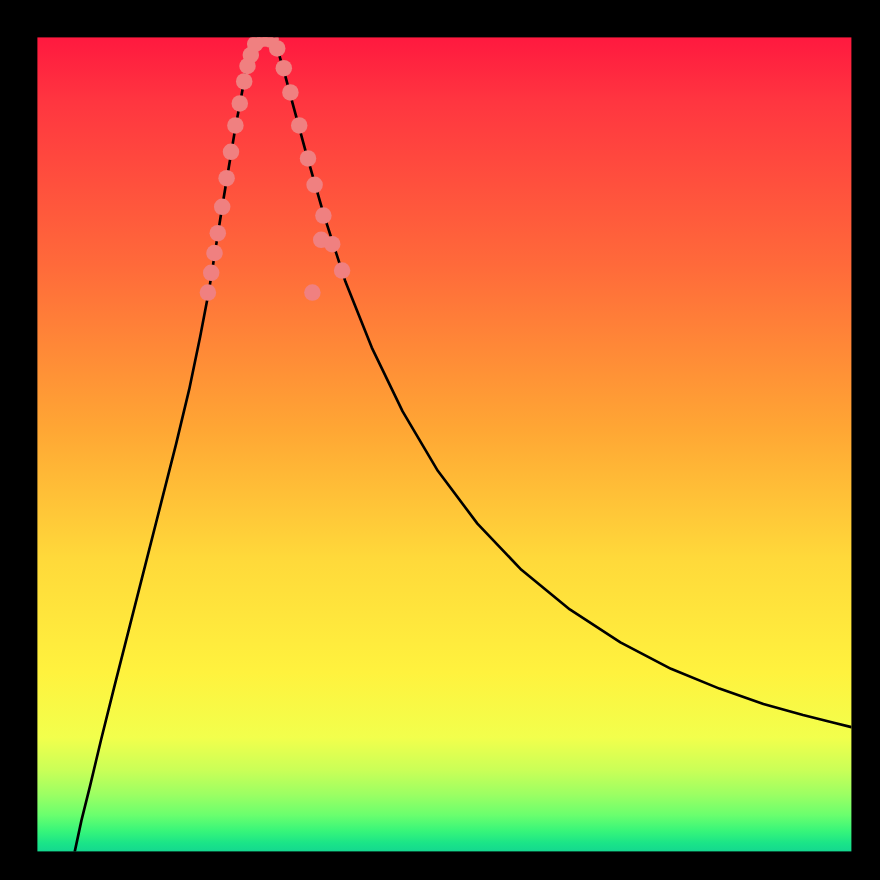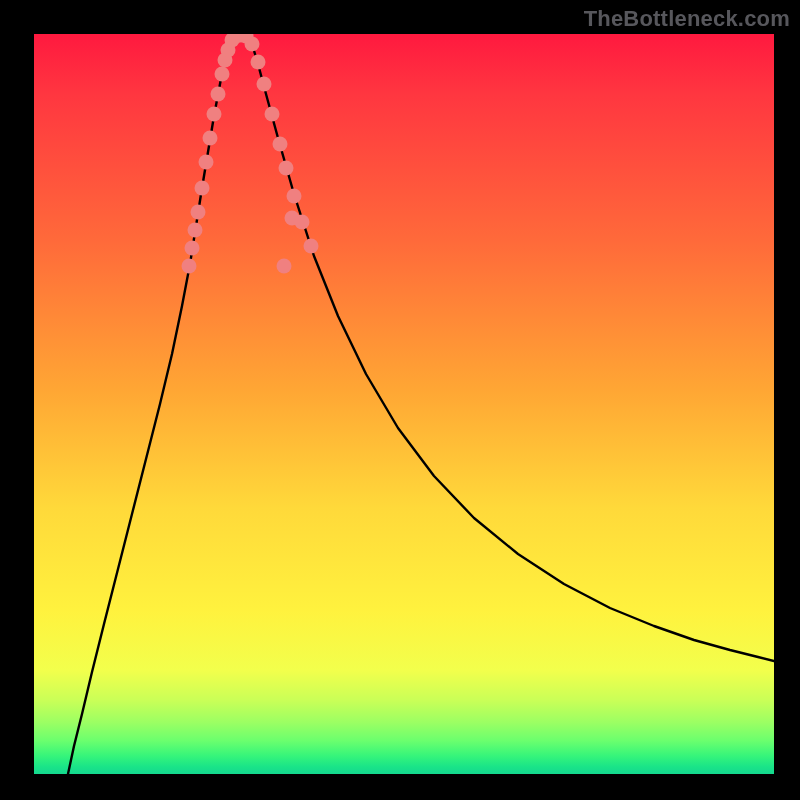--- a/index.html
+++ b/index.html
@@ -94,14 +94,13 @@
           <circle cx="246" cy="110" r="7.5" fill="#f08080"></circle>
           <circle cx="252" cy="134" r="7.5" fill="#f08080"></circle>
           <circle cx="260" cy="162" r="7.5" fill="#f08080"></circle>
           <circle cx="268" cy="188" r="7.5" fill="#f08080"></circle>
           <circle cx="277" cy="212" r="7.5" fill="#f08080"></circle>
           <circle cx="250" cy="232" r="7.5" fill="#f08080"></circle>
           <circle cx="258" cy="184" r="7.5" fill="#f08080"></circle>
         </g>
     </svg>
   </div>
-  <div class="watermark">TheBottleneck.com</div>
 </div>
 
 </body></html>

